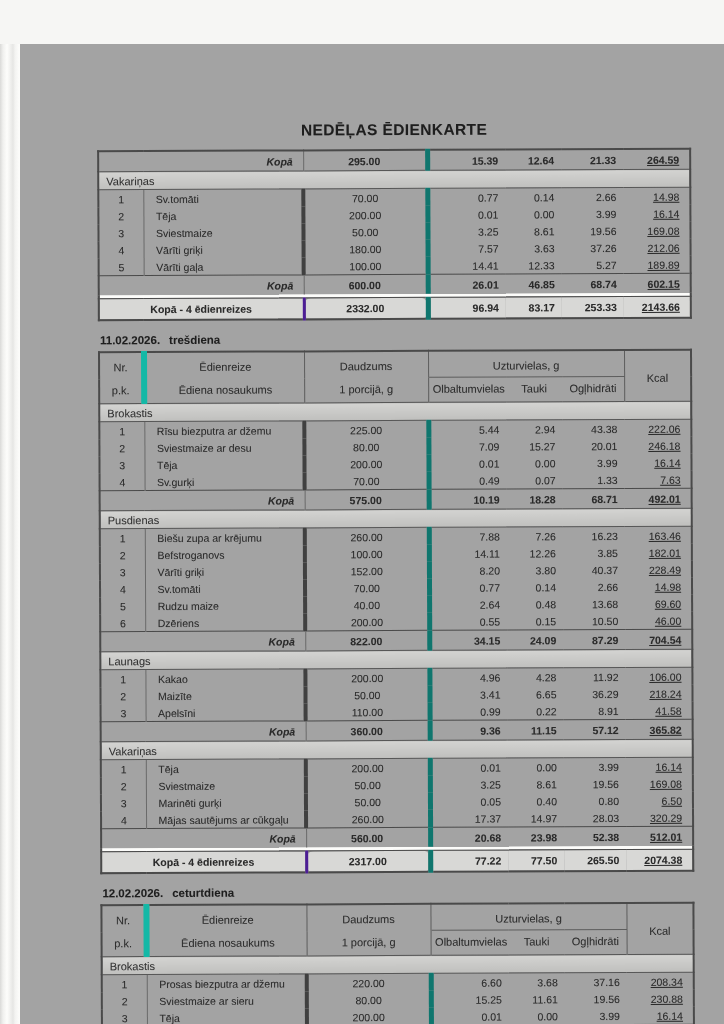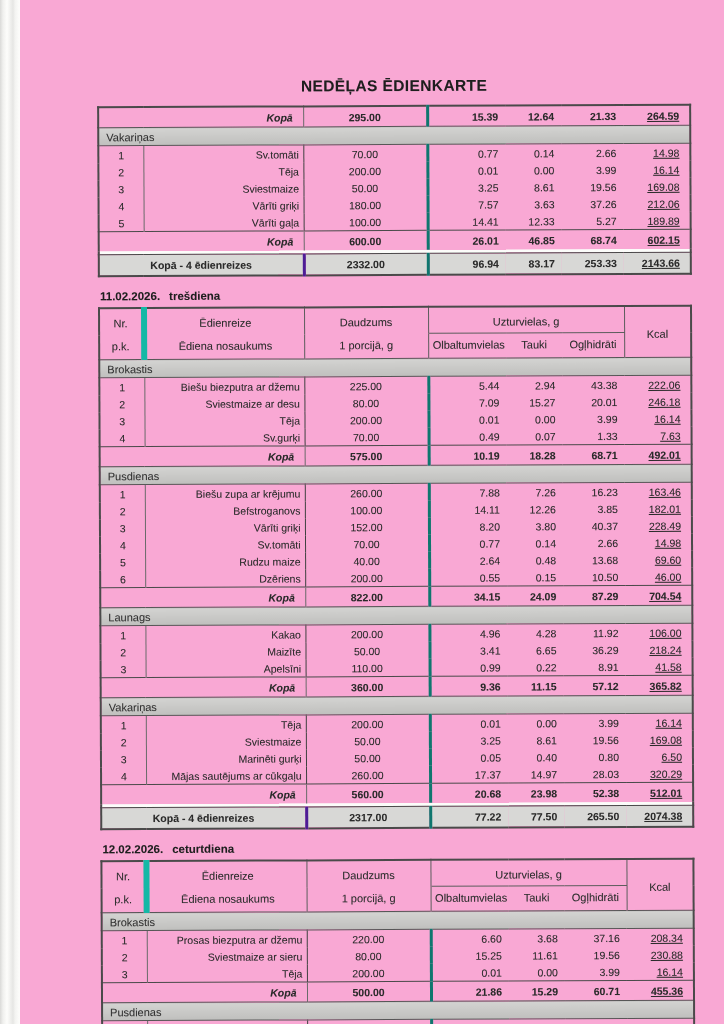--- a/index.html
+++ b/index.html
@@ -2,21 +2,21 @@
 <html><head>
 <meta charset="utf-8">
 <style>
   html,body{margin:0;padding:0;}
   body{
     width:724px;height:1024px;position:relative;overflow:hidden;
     background:#f6f6f4;
     font-family:"Liberation Sans","DejaVu Sans",sans-serif;
   }
   .scan-page{
-    position:absolute;inset:0;background:#f9a8d4;
+    position:absolute;inset:0;background:#a3a3a3;margin-top:44px;
   }
   .scan-edge{
     position:absolute;left:0;top:0;bottom:0;width:20px;
     background:linear-gradient(90deg,#dadad8 0px,#f0f0ee 3px,#fdfdfb 7px,#e6e6e4 13px,#f3f3f1 15px,#fcfcfa 19px);
   }
   .content{
     position:absolute;left:97px;top:77px;width:594px;
     transform:rotate(-0.25deg);transform-origin:50% 0;
     color:#262626;
     text-shadow:0.2px 0.2px 0.4px rgba(70,70,70,0.28);
@@ -49,22 +49,22 @@
   .h-kcal{border-left:1px solid #5d5d5d;}
   
   tr.band td{
     background:linear-gradient(180deg,#d3d3d1,#bfbfbd);
     border-top:1px solid #575757;border-bottom:1px solid #575757;
     font-size:11px;color:#333;height:15px;padding-left:7px;text-align:left;
   }
   
   tr.item td{height:15px;}
   td.c-nr{text-align:center;}
-  td.c-name{border-left:1px solid #6a6a6a;border-right:1px solid #404040;text-align:right;padding-left:5px;}
-  td.c-qty{text-align:center;border-right:3px solid #0f766e;}
+  td.c-name{border-left:1px solid #6a6a6a;border-right:4px solid #404040;text-align:left;padding-left:12px;}
+  td.c-qty{text-align:center;border-right:5px solid #0f766e;border-radius:7px;}
   td.c-p,td.c-f,td.c-c{text-align:right;padding-right:7px;}
   td.c-kcal{text-align:right;padding-right:10px;text-decoration:underline;}
   
   tr.total td{border-top:1.4px solid #4a4a4a;font-weight:bold;height:17px;}
   tr.total td.t-label{text-align:right;padding-right:10px;border-right:1px solid #6a6a6a;font-style:italic;}
   tr.spacer td{height:3px;padding:0;background:#fcfcfa;}
   tr.grand td{
     background:#d8d8d6;font-weight:bold;height:18px;
     border-top:1.2px solid #4a4a4a;
   }
@@ -193,21 +193,21 @@
               <td>Tauki</td>
               <td>Ogļhidrāti</td>
             </tr>
           </thead>
           <tbody>
             <tr class="band">
               <td colspan="7">Brokastis</td>
             </tr>
             <tr class="item">
               <td class="c-nr">1</td>
-              <td class="c-name">Biešu biezputra ar džemu</td>
+              <td class="c-name">Rīsu biezputra ar džemu</td>
               <td class="c-qty">225.00</td>
               <td class="c-p">5.44</td>
               <td class="c-f">2.94</td>
               <td class="c-c">43.38</td>
               <td class="c-kcal">222.06</td>
             </tr>
             <tr class="item">
               <td class="c-nr">2</td>
               <td class="c-name">Sviestmaize ar desu</td>
               <td class="c-qty">80.00</td>

